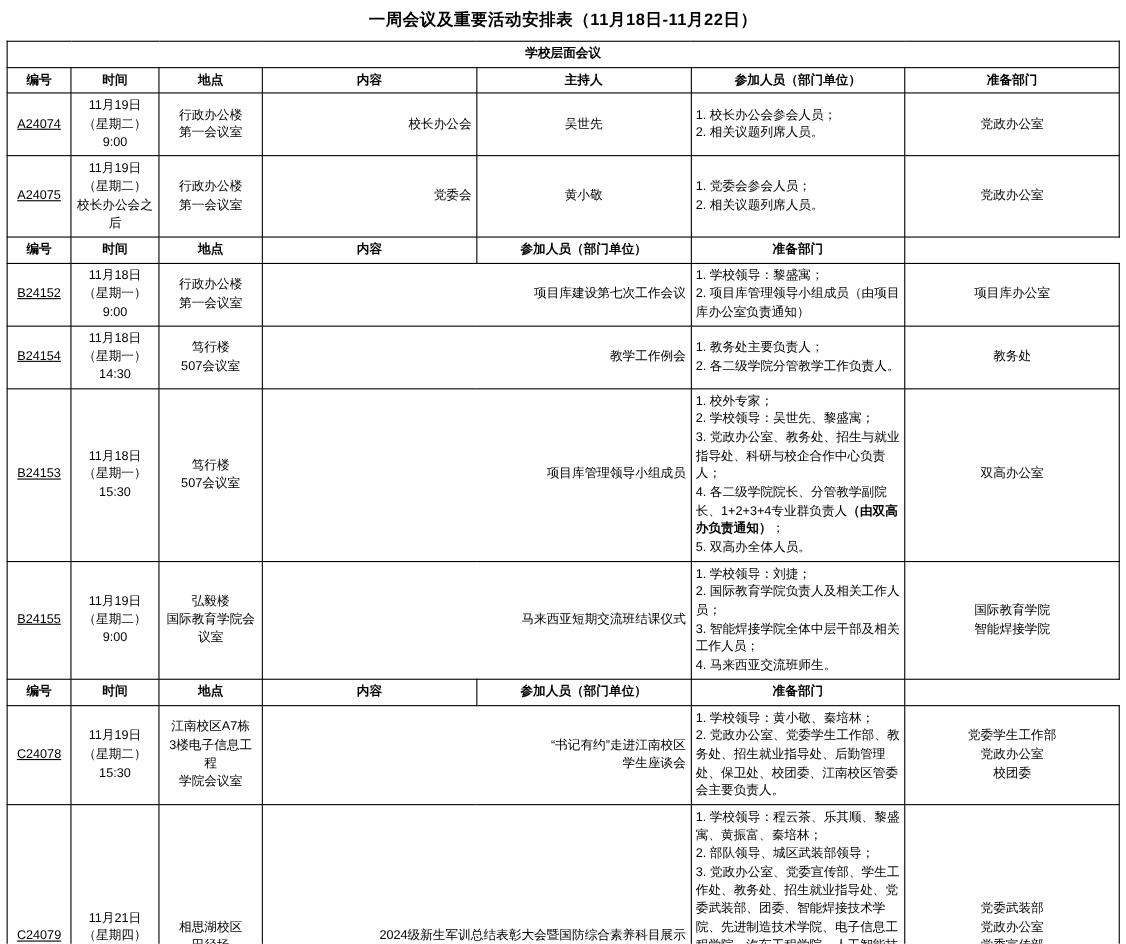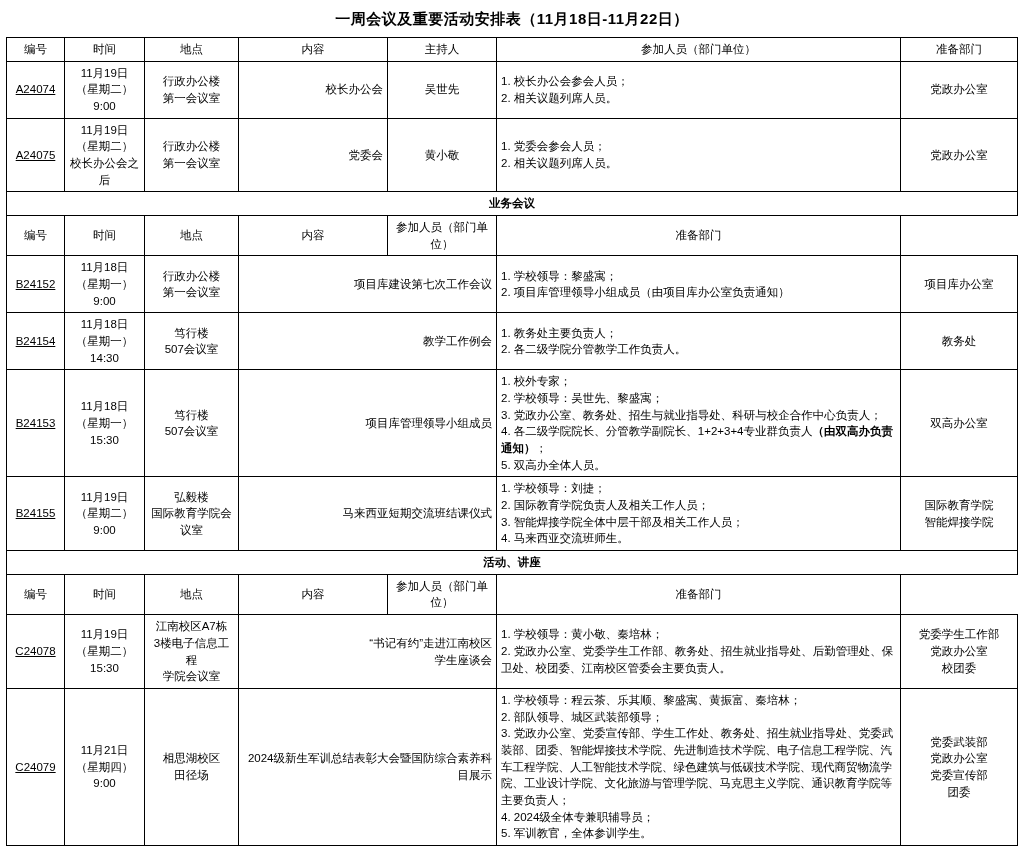--- a/index.html
+++ b/index.html
@@ -42,21 +42,21 @@
     word-break: break-all;
   }
   .section-row td {
     text-align: center;
     font-weight: bold;
     font-size: 13.5px;
     padding: 5px 0;
   }
   .head-row td {
     text-align: center;
-    font-weight: normal;
+    font-weight: bold;
     font-size: 12.5px;
     padding: 5px 2px;
   }
   .c-id { text-align: center; font-size: 11.5px; text-decoration: underline; }
   .c-time { text-align: center; font-size: 11px; line-height: 1.4; }
   .c-place { text-align: center; font-size: 11.5px; line-height: 1.45; }
   .c-content { text-align: right; font-size: 11.5px; line-height: 1.5; }
   .c-host { text-align: center; font-size: 11.5px; }
   .c-people { text-align: left; font-size: 11.3px; line-height: 1.55; padding-left: 6px; }
   .c-dept { text-align: center; font-size: 11.5px; line-height: 1.5; }
@@ -71,20 +71,23 @@
     <colgroup>
       <col style="width:58px">
       <col style="width:80px">
       <col style="width:94px">
       <col style="width:null">
       <col>
       <col>
       <col>
     </colgroup>
     <tbody>
+        <tr class="section-row">
+          <td colspan="7">学校层面会议</td>
+        </tr>
         <tr class="head-row">
           <td style="width: 58px;">编号</td>
           <td style="width: 80px;">时间</td>
           <td style="width: 94px;">地点</td>
           <td style="width: 140px;">内容</td>
           <td style="width: 100px;">主持人</td>
           <td>参加人员（部门单位）</td>
           <td style="width: 108px;">准备部门</td>
         </tr>
         <tr>
@@ -97,23 +100,20 @@
           <td class="c-dept">党政办公室</td>
         </tr>
         <tr>
           <td class="c-id">A24075</td>
           <td class="c-time">11月19日<br>（星期二）<br>校长办公会之后</td>
           <td class="c-place">行政办公楼<br>第一会议室</td>
           <td class="c-content">党委会</td>
           <td class="c-host">黄小敬</td>
           <td class="c-people">1. 党委会参会人员；<br>2. 相关议题列席人员。</td>
           <td class="c-dept">党政办公室</td>
-        </tr>
-        <tr class="section-row">
-          <td colspan="7">业务会议</td>
         </tr>
         <tr class="head-row">
           <td style="width: 58px;">编号</td>
           <td style="width: 80px;">时间</td>
           <td style="width: 94px;">地点</td>
           <td style="width: 238px;">内容</td>
           <td>参加人员（部门单位）</td>
           <td style="width: 108px;">准备部门</td>
         </tr>
         <tr>
@@ -141,23 +141,20 @@
           <td class="c-dept">双高办公室</td>
         </tr>
         <tr>
           <td class="c-id">B24155</td>
           <td class="c-time">11月19日<br>（星期二）<br>9:00</td>
           <td class="c-place">弘毅楼<br>国际教育学院会议室</td>
           <td class="c-content" colspan="2">马来西亚短期交流班结课仪式</td>
           <td class="c-people">1. 学校领导：刘捷；<br>2. 国际教育学院负责人及相关工作人员；<br>3. 智能焊接学院全体中层干部及相关工作人员；<br>4. 马来西亚交流班师生。</td>
           <td class="c-dept">国际教育学院<br>智能焊接学院</td>
         </tr>
-        <tr class="section-row">
-          <td colspan="7">活动、讲座</td>
-        </tr>
         <tr class="head-row">
           <td style="width: 58px;">编号</td>
           <td style="width: 80px;">时间</td>
           <td style="width: 94px;">地点</td>
           <td style="width: 238px;">内容</td>
           <td>参加人员（部门单位）</td>
           <td style="width: 108px;">准备部门</td>
         </tr>
         <tr>
           <td class="c-id">C24078</td>

